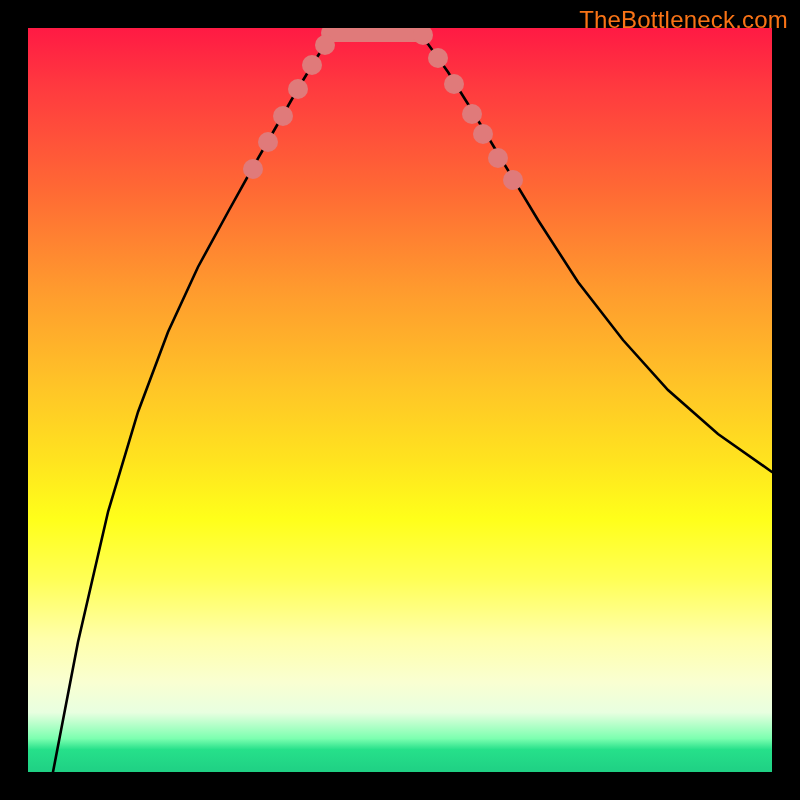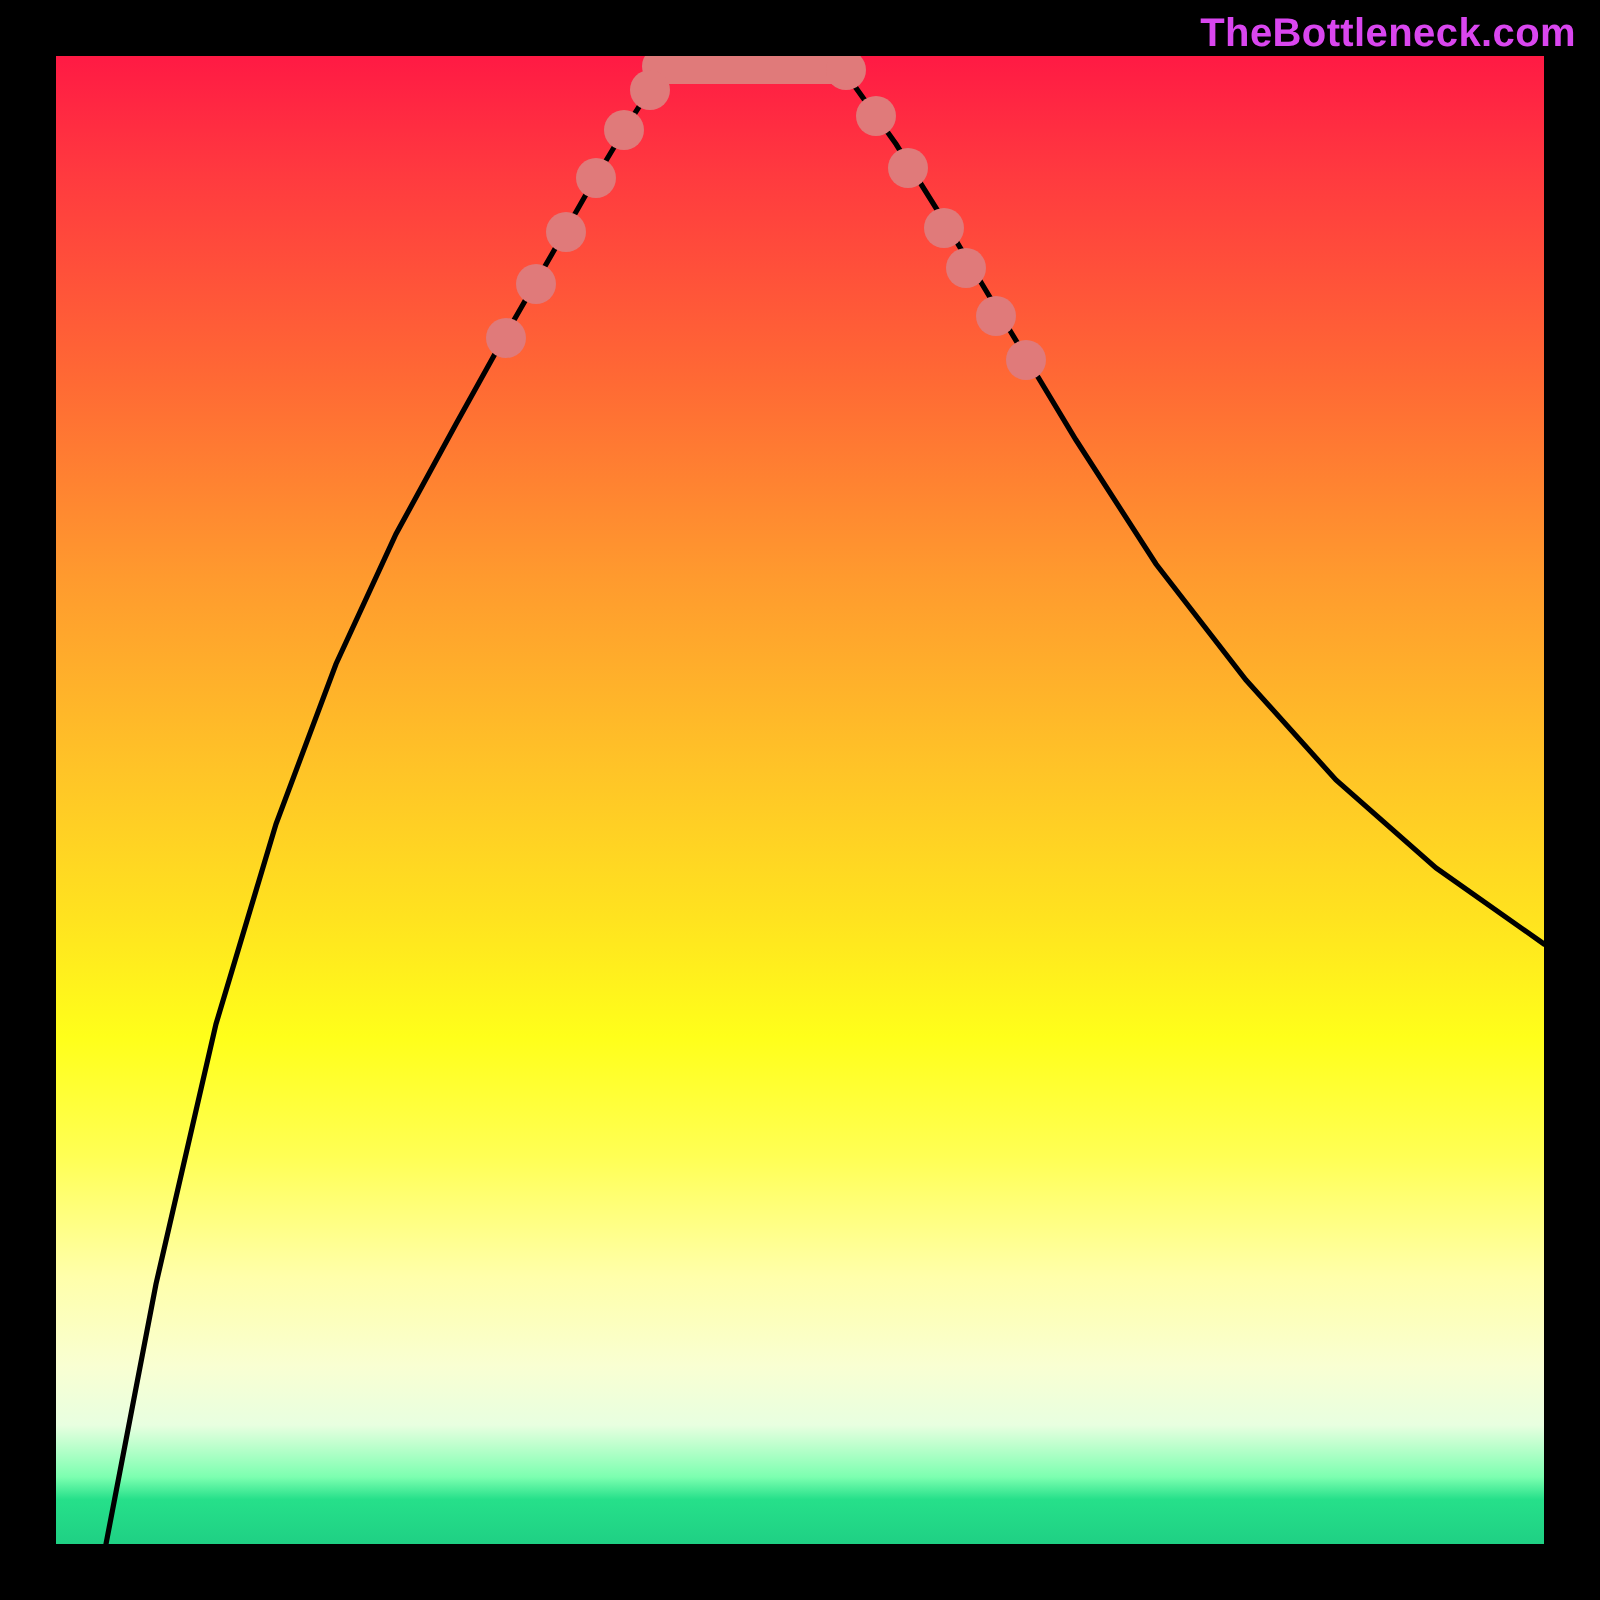--- a/index.html
+++ b/index.html
@@ -31,24 +31,24 @@
       #e8ffe0 92%,
       #7cffb0 95.5%,
       #26e08a 97%,
       #1fd084 100%
     );
   }
   .watermark {
     position: absolute;
     top: 6px;
     right: 12px;
-    color: #d946ef;
-    font-size: 20px;
+    color: #f97316;
+    font-size: 24px;
     letter-spacing: 0.2px;
-    font-weight: 700;
+    font-weight: 400;
   }
   svg {
     position: absolute;
     left: 0;
     top: 0;
   }
 </style>
 </head>
 <body>
 

